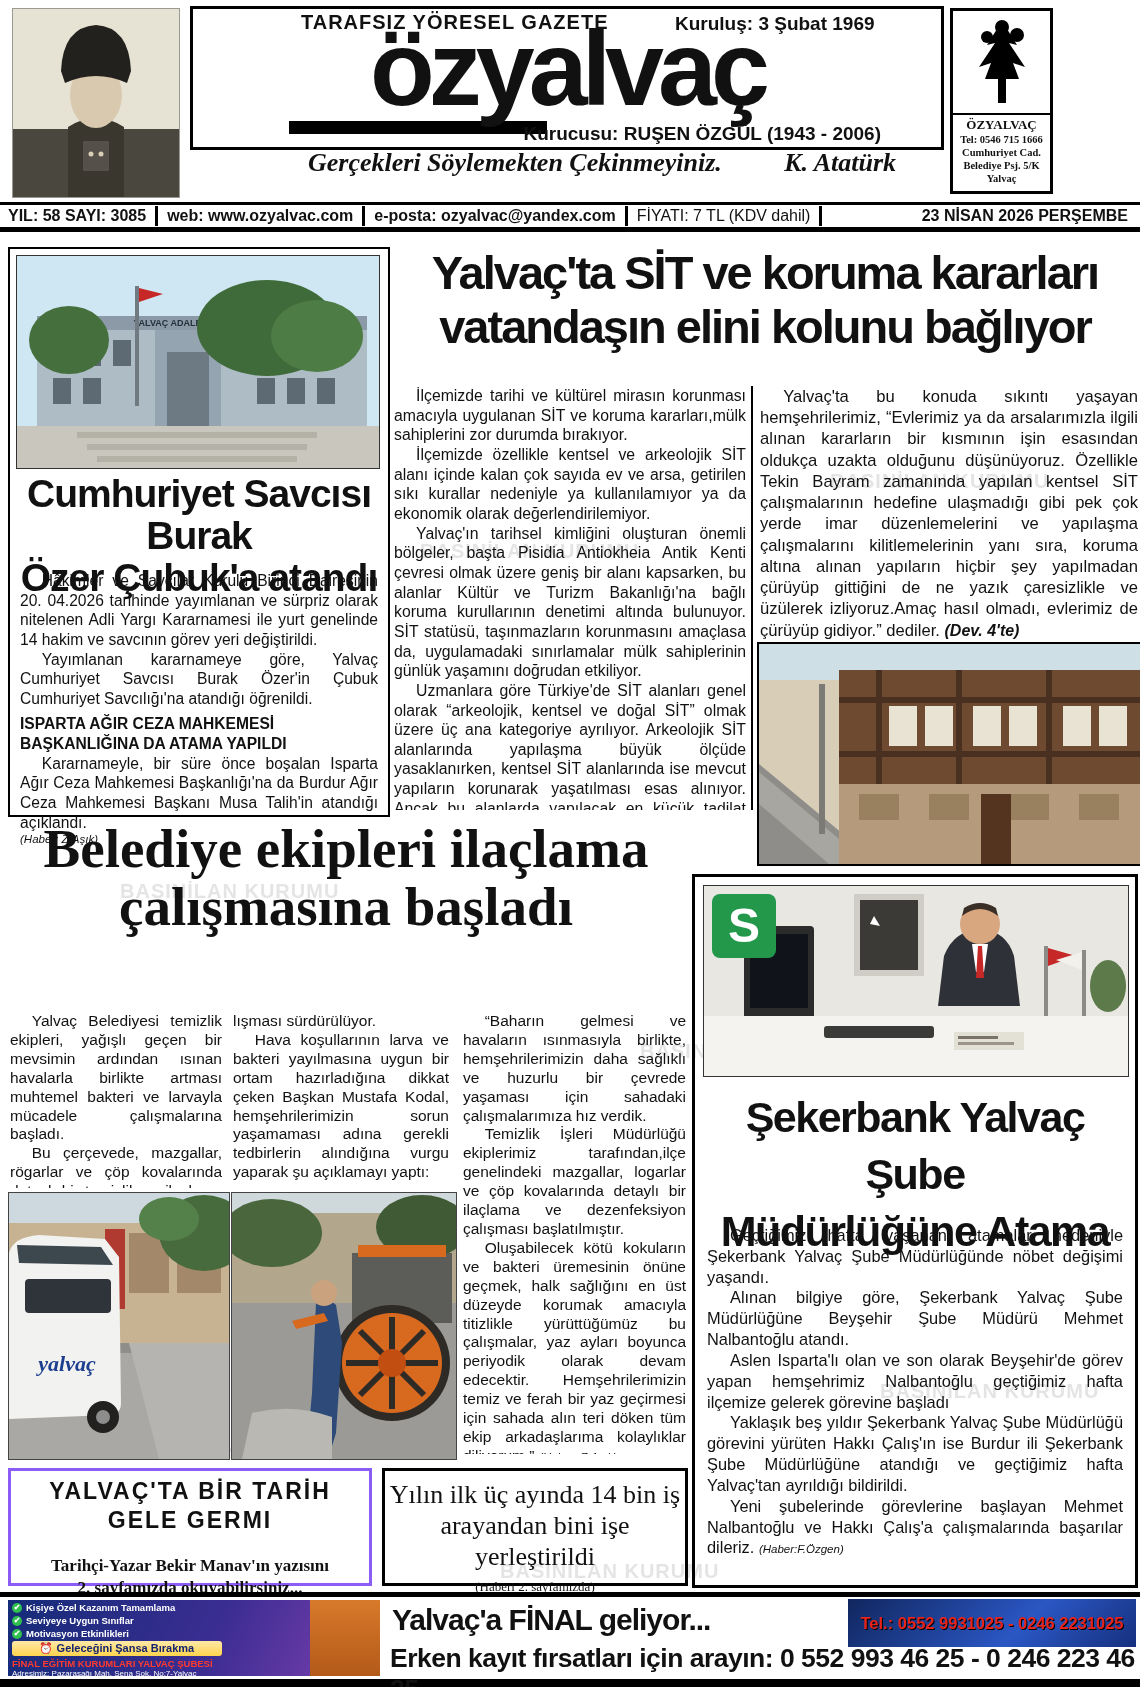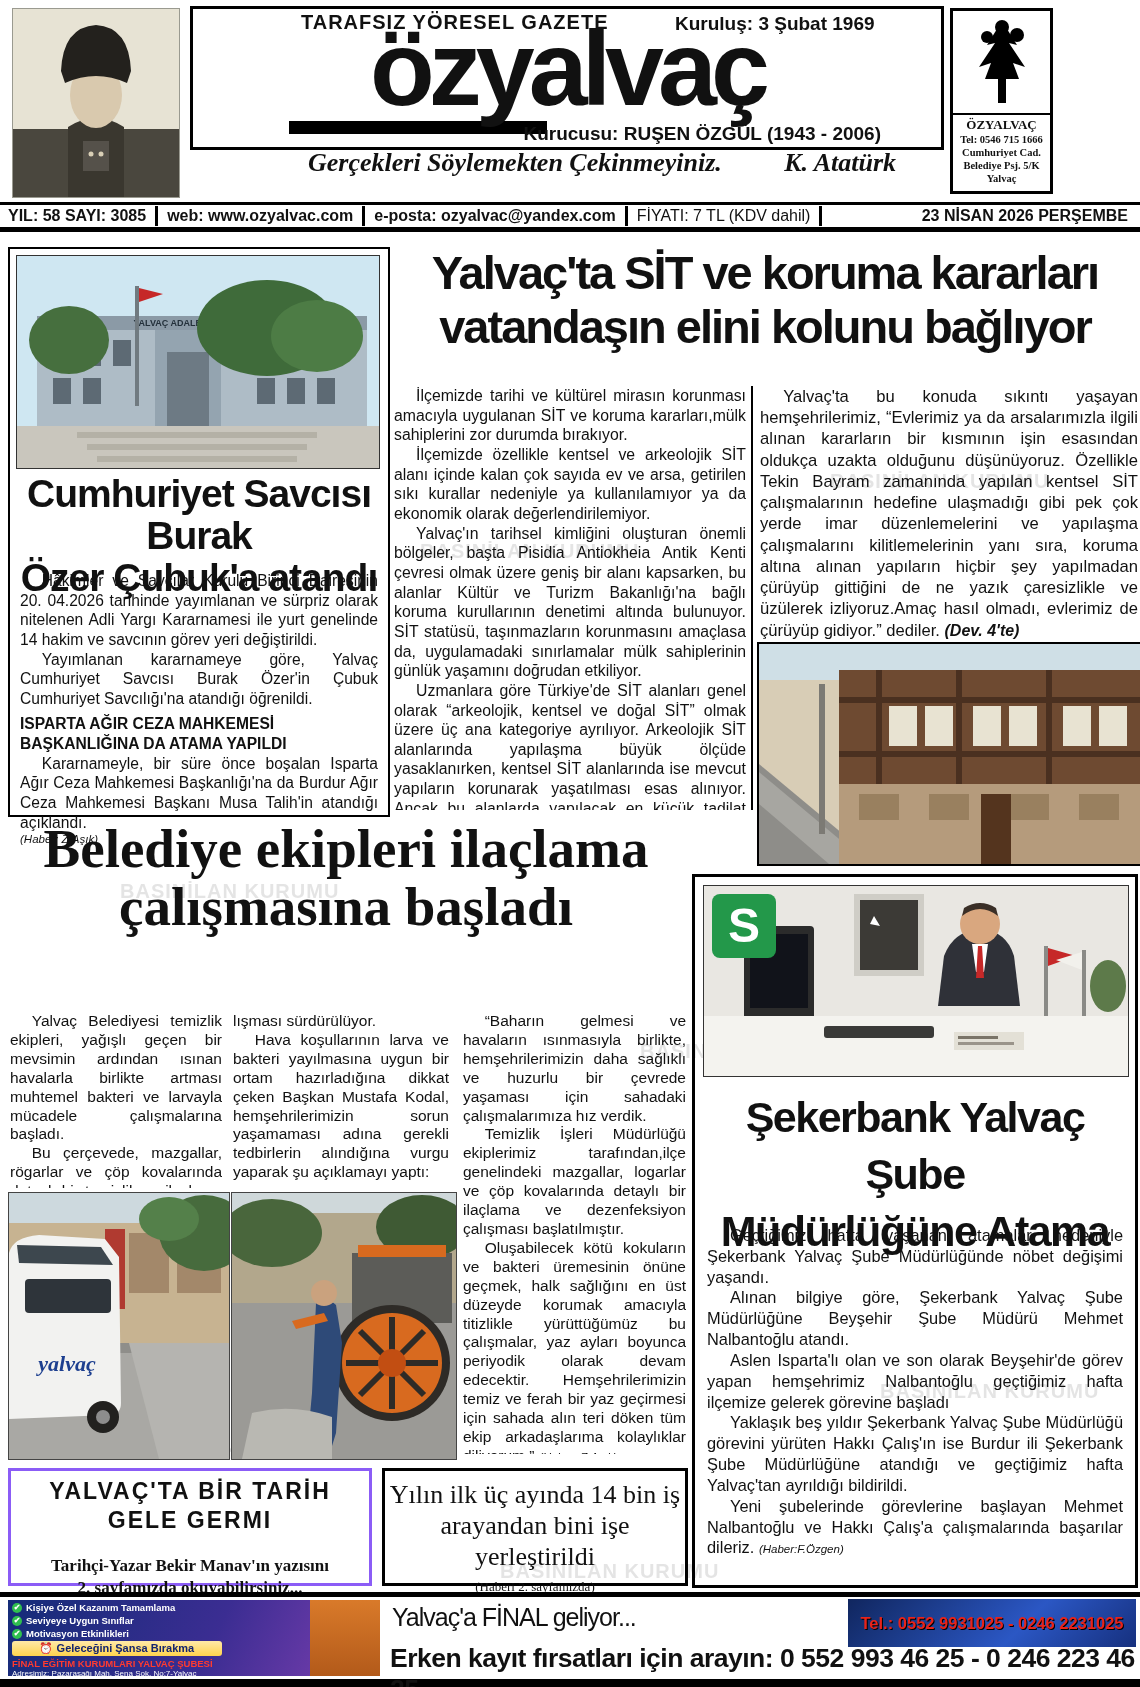--- a/index.html
+++ b/index.html
@@ -83,21 +83,21 @@
                 margin:2px 0 0 4px;}
   .chk{width:10px;height:10px;border-radius:50%;background:#2fbf4f;color:#fff;font-size:8px;
        line-height:10px;text-align:center;flex:none;}
   .ad-banner{margin:2px 0 0 4px;width:210px;background:linear-gradient(#ffe9a8,#ffd34d);
              color:#14246e;font-weight:bold;font-size:11px;text-align:center;border-radius:3px;
              padding:1px 0;}
   .ad-red{color:#ff3b30;font-weight:bold;font-size:9.5px;margin:2px 0 0 4px;}
   .ad-wsm{color:#fff;font-size:8px;margin:0 0 0 4px;line-height:1.2;}
   .ad-fig{position:absolute;right:0;top:0;width:70px;height:76px;
           background:linear-gradient(#d97a2a,#b35a1a);}
-  .ad-title{left:392px;top:6px;font-weight:normal;font-size:25px;letter-spacing:-1px;}
+  .ad-title{left:392px;top:6px;font-weight:bold;font-size:30px;letter-spacing:-1px;}
   .ad-tel{left:848px;top:2px;width:288px;height:48px;
           background:linear-gradient(135deg,#10265e,#2b57c4 60%,#16307e);
           display:flex;align-items:center;justify-content:center;}
   .ad-tel span{color:#e8231a;font-weight:bold;font-size:16.5px;text-shadow:1px 1px 0 #000;}
   .ad-bottom{left:390px;top:46px;font-weight:bold;font-size:26.5px;letter-spacing:-0.5px;}
 </style>
 </head>
 <body>
 
 <div class="page">

